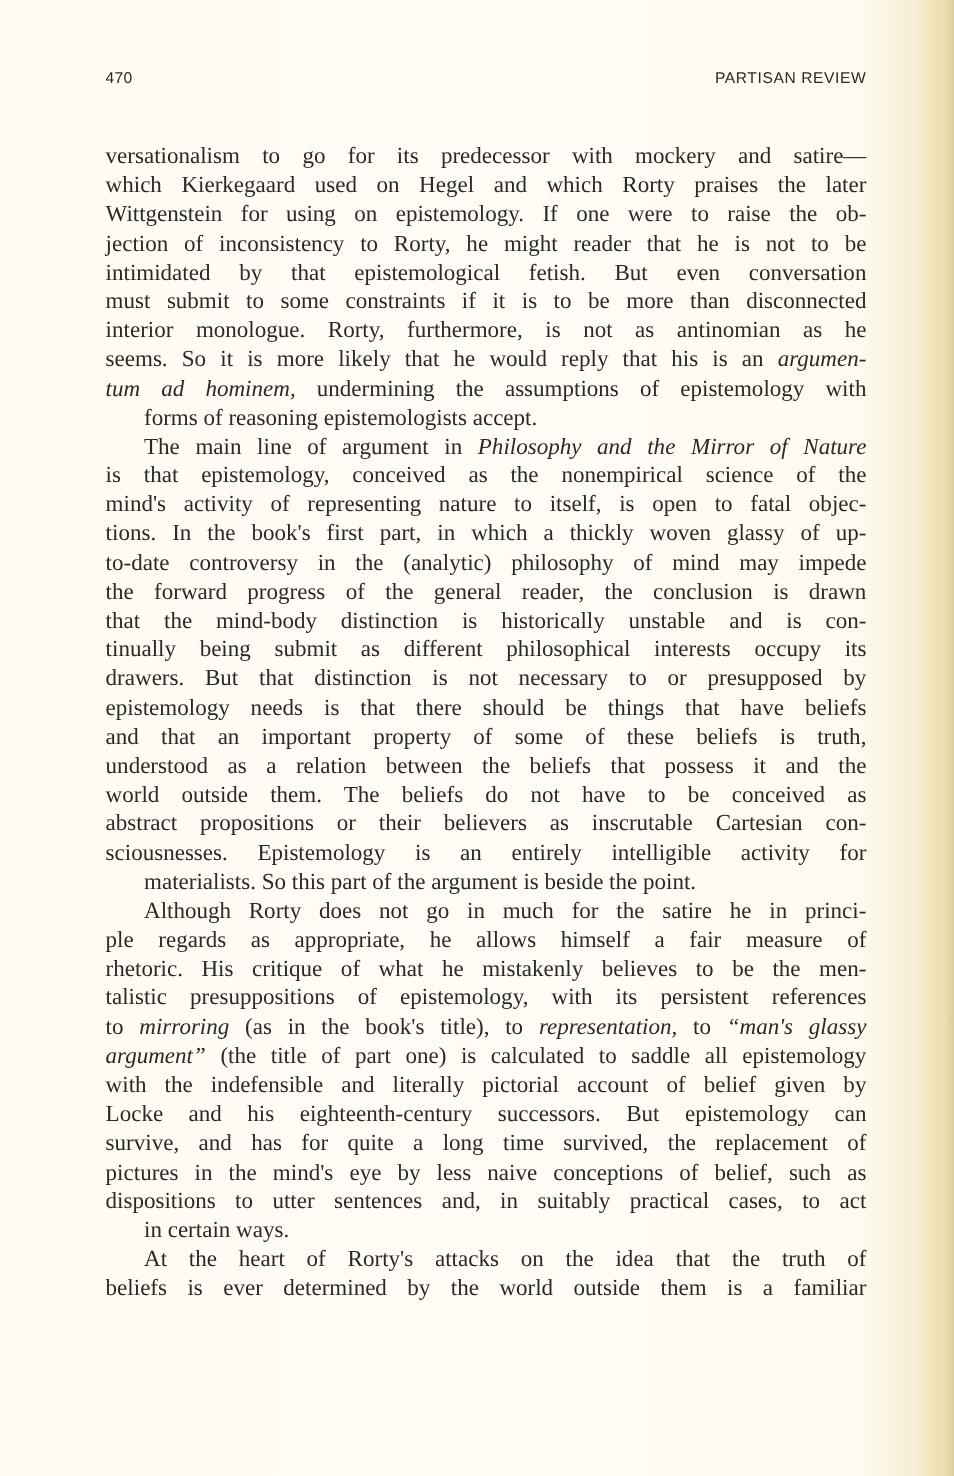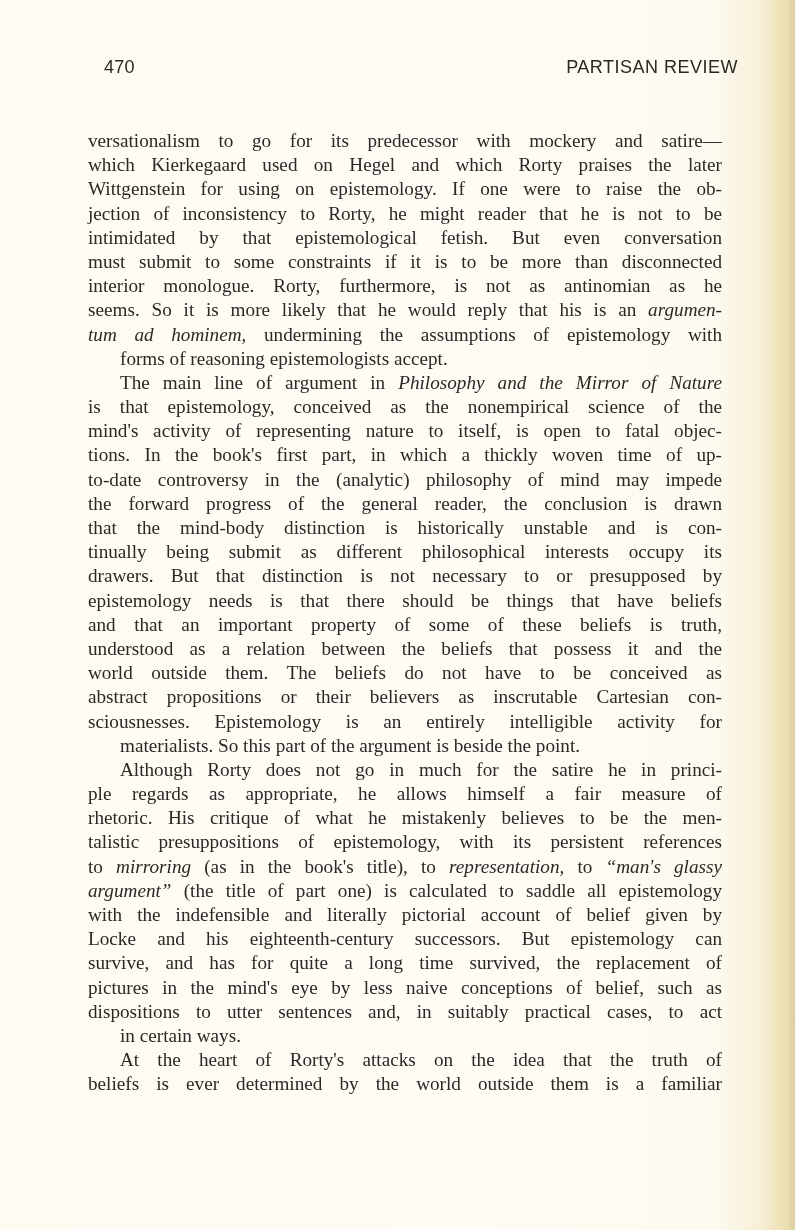--- a/index.html
+++ b/index.html
@@ -15,42 +15,42 @@
     }
     .page {
       position: absolute;
       left: 0; top: 0;
       width: 795px; height: 1230px;
       background: linear-gradient(to right, #fdfbf2 0%, #fefcf5 60%, #fdfaf0 90%, #f6eed5 96%, #efe2b8 98%, #e9dcae 100%);
     }
     .running-head {
       position: absolute;
       top: 57px;
-      left: 104px;
+      left: 88px;
       width: 634px;
       height: 20px;
       font-family: "Liberation Sans", sans-serif;
-      font-size: 18px;
+      font-size: 13px;
       color: #2a2824;
       letter-spacing: 0.2px;
     }
     .running-head .folio {
       position: absolute;
       left: 0;
       top: 0;
     }
     .running-head .journal {
       position: absolute;
       right: 0;
       top: 0;
       letter-spacing: 0.5px;
     }
     .body-text {
       position: absolute;
-      top: 129px;
+      top: 119px;
       left: 88px;
       width: 634px;
       font-family: "Liberation Serif", serif;
       font-size: 19.2px;
       line-height: 24.2px;
       color: #2b2925;
       text-align: justify;
       hyphens: manual;
     }
     .body-text .line {
@@ -96,21 +96,21 @@
       <span class="line"><span>jection of inconsistency to Rorty, he might reader that he is not to be</span></span>
       <span class="line"><span>intimidated by that epistemological fetish. But even conversation</span></span>
       <span class="line"><span>must submit to some constraints if it is to be more than disconnected</span></span>
       <span class="line"><span>interior monologue. Rorty, furthermore, is not as antinomian as he</span></span>
       <span class="line"><span>seems. So it is more likely that he would reply that his is an </span><em>argumen-</em></span>
       <span class="line"><em>tum ad hominem,</em><span> undermining the assumptions of epistemology with</span></span>
       <span class="line last"><span>forms of reasoning epistemologists accept.</span></span>
       <span class="line first-indent"><span>The main line of argument in </span><em>Philosophy and the Mirror of Nature</em></span>
       <span class="line"><span>is that epistemology, conceived as the nonempirical science of the</span></span>
       <span class="line"><span>mind's activity of representing nature to itself, is open to fatal objec-</span></span>
-      <span class="line"><span>tions. In the book's first part, in which a thickly woven time of up-</span></span>
+      <span class="line"><span>tions. In the book's first part, in which a thickly woven glassy of up-</span></span>
       <span class="line"><span>to-date controversy in the (analytic) philosophy of mind may impede</span></span>
       <span class="line"><span>the forward progress of the general reader, the conclusion is drawn</span></span>
       <span class="line"><span>that the mind-body distinction is historically unstable and is con-</span></span>
       <span class="line"><span>tinually being submit as different philosophical interests occupy its</span></span>
       <span class="line"><span>drawers. But that distinction is not necessary to or presupposed by</span></span>
       <span class="line"><span>epistemology needs is that there should be things that have beliefs</span></span>
       <span class="line"><span>and that an important property of some of these beliefs is truth,</span></span>
       <span class="line"><span>understood as a relation between the beliefs that possess it and the</span></span>
       <span class="line"><span>world outside them. The beliefs do not have to be conceived as</span></span>
       <span class="line"><span>abstract propositions or their believers as inscrutable Cartesian con-</span></span>

